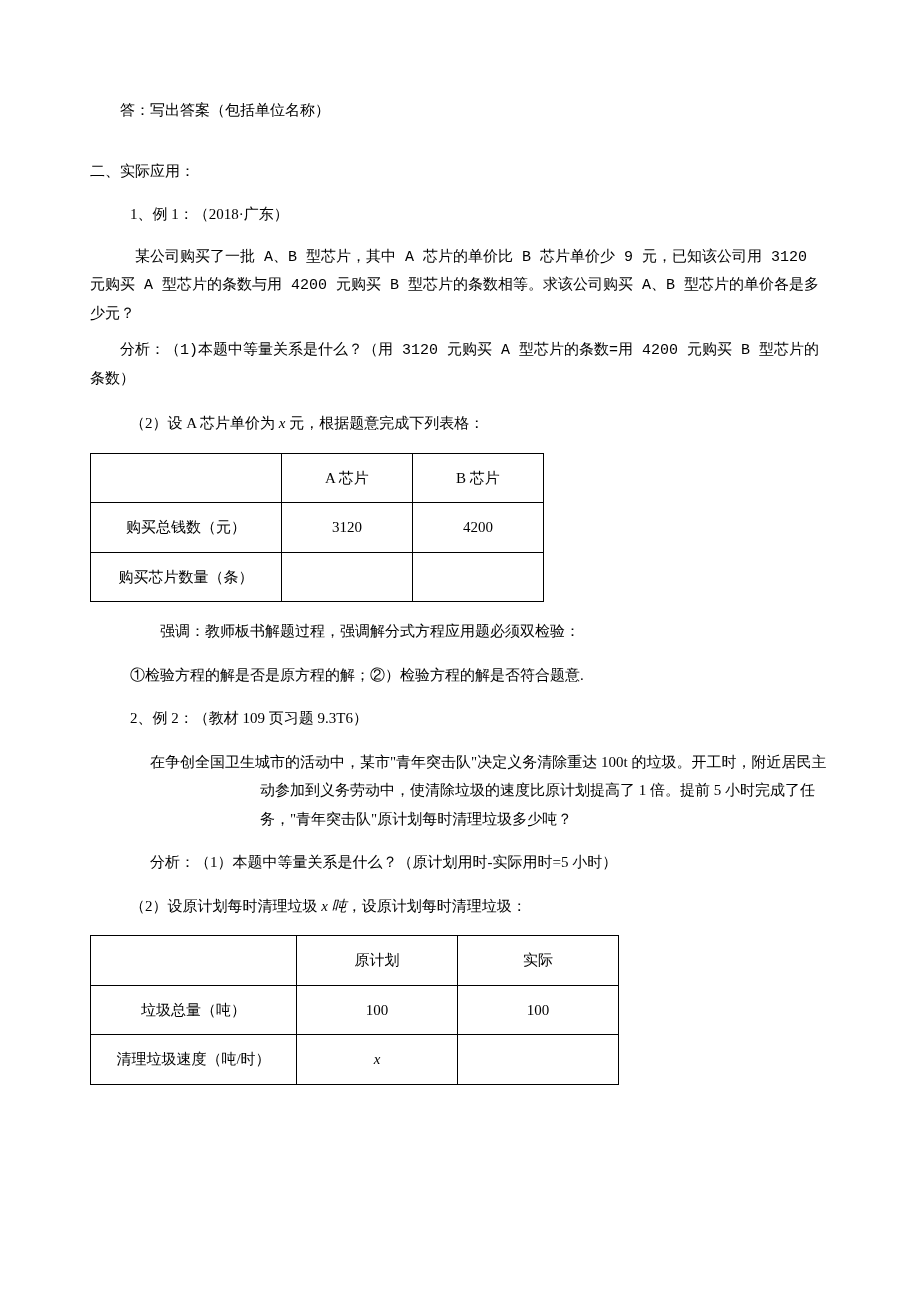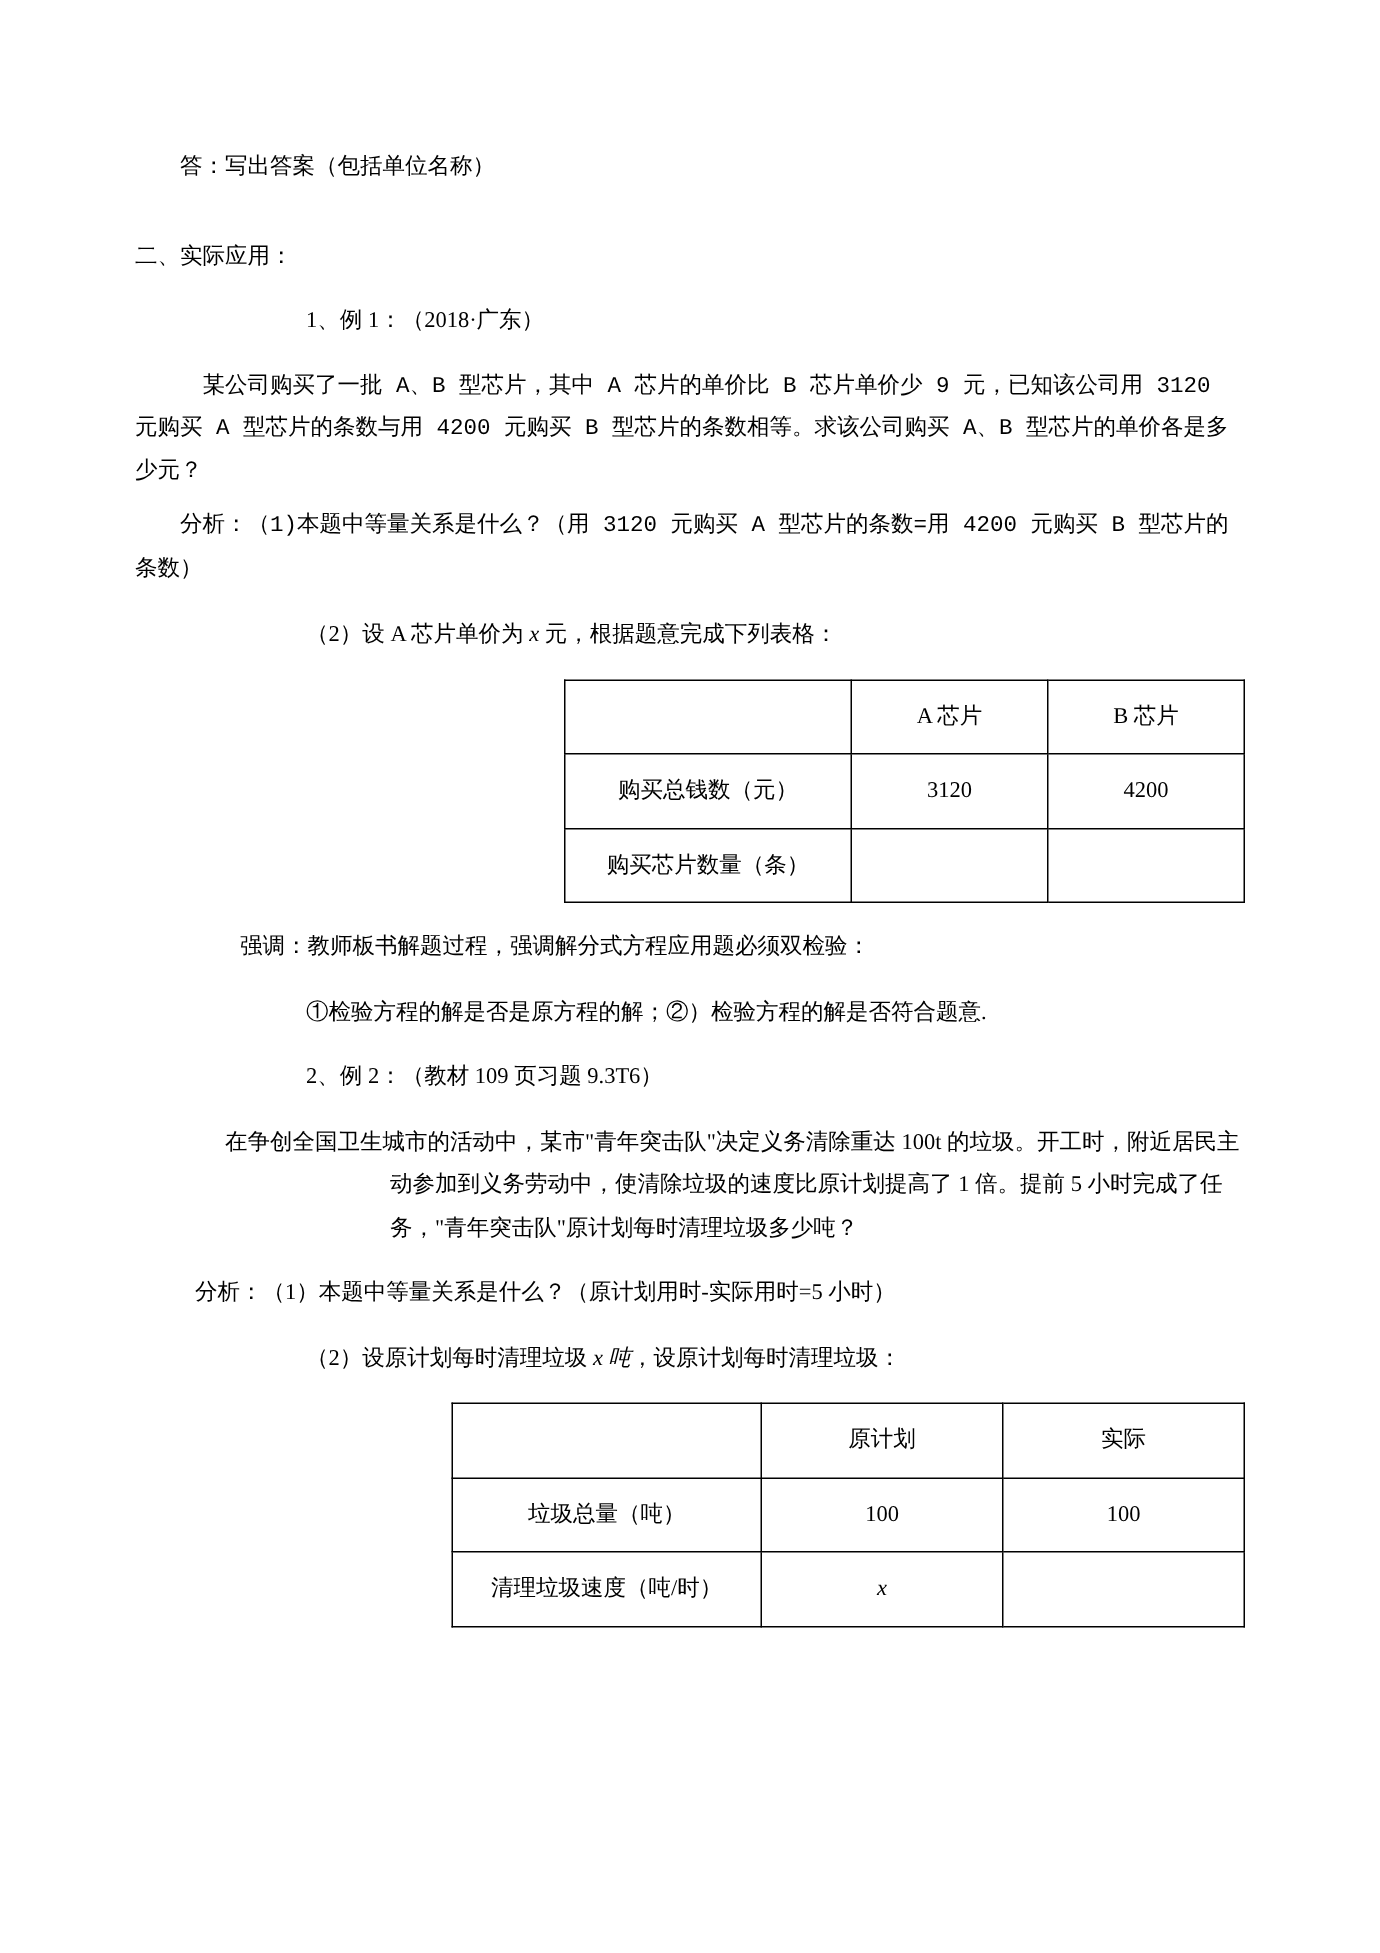--- a/index.html
+++ b/index.html
@@ -17,24 +17,24 @@
       text-indent: 2em;
       margin: 8px 0;
       font-family: Liberation Mono, monospace;
     }
     .section-h {
       font-weight: normal;
       margin: 30px 0 14px 0;
       text-indent: 0;
     }
     .indent-2 { margin-left: 60px; }
-    .indent-3 { margin-left: 114px; }
+    .indent-3 { margin-left: 40px; }
     .table-wrap {
       display: flex;
-      justify-content: flex-end;
+      justify-content: flex-start;
       margin: 12px 0;
     }
     table {
       border-collapse: collapse;
     }
     td {
       border: 1px solid #000;
       padding: 10px 20px;
       text-align: center;
       font-size: 15px;
@@ -92,21 +92,21 @@
 </div>
 
 <p class="indent-2" style="margin-left:70px;">强调：教师板书解题过程，强调解分式方程应用题必须双检验：</p>
 
 <p class="indent-3">①检验方程的解是否是原方程的解；②）检验方程的解是否符合题意.</p>
 
 <p class="indent-3">2、例 2：（教材 109 页习题 9.3T6）</p>
 
 <p class="hang-para">在争创全国卫生城市的活动中，某市"青年突击队"决定义务清除重达 100t 的垃圾。开工时，附近居民主动参加到义务劳动中，使清除垃圾的速度比原计划提高了 1 倍。提前 5 小时完成了任务，"青年突击队"原计划每时清理垃圾多少吨？</p>
 
-<p style="margin-left:40px;">分析：（1）本题中等量关系是什么？（原计划用时-实际用时=5 小时）</p>
+<p style="margin-left:60px;">分析：（1）本题中等量关系是什么？（原计划用时-实际用时=5 小时）</p>
 
 <p class="indent-3">
   <span>（2）设原计划每时清理垃圾 </span><span class="italic">x</span><span class="italic"> 吨</span><span>，设原计划每时清理垃圾：</span>
 </p>
 
 <div class="table-wrap">
   <table class="t2">
     <tbody>
         <tr>
       <td class="label"></td>

